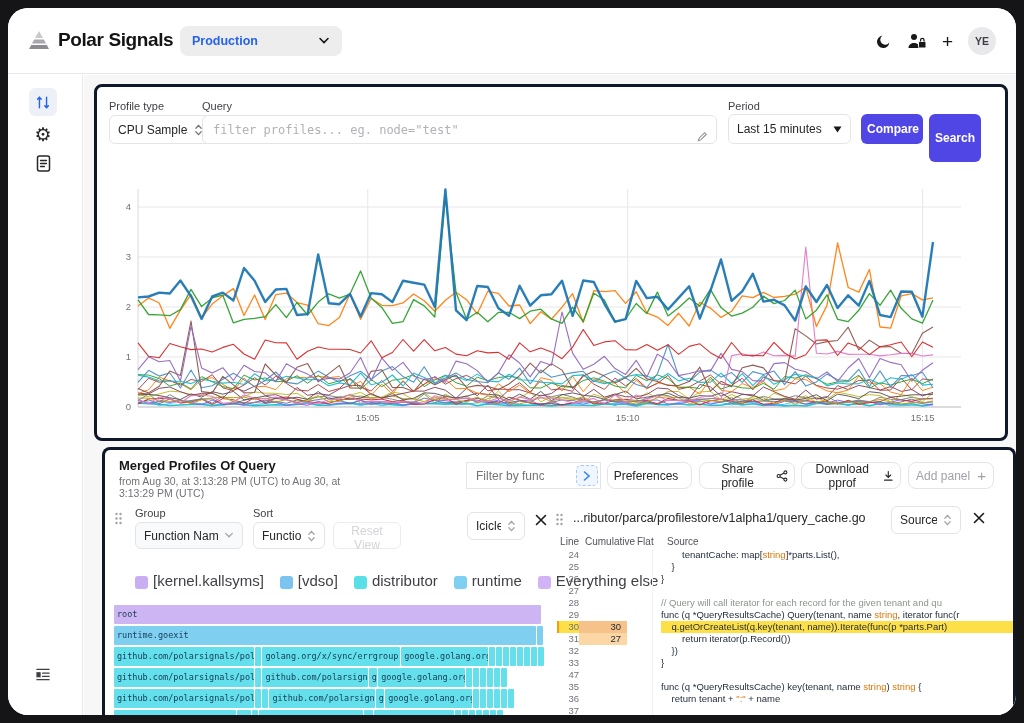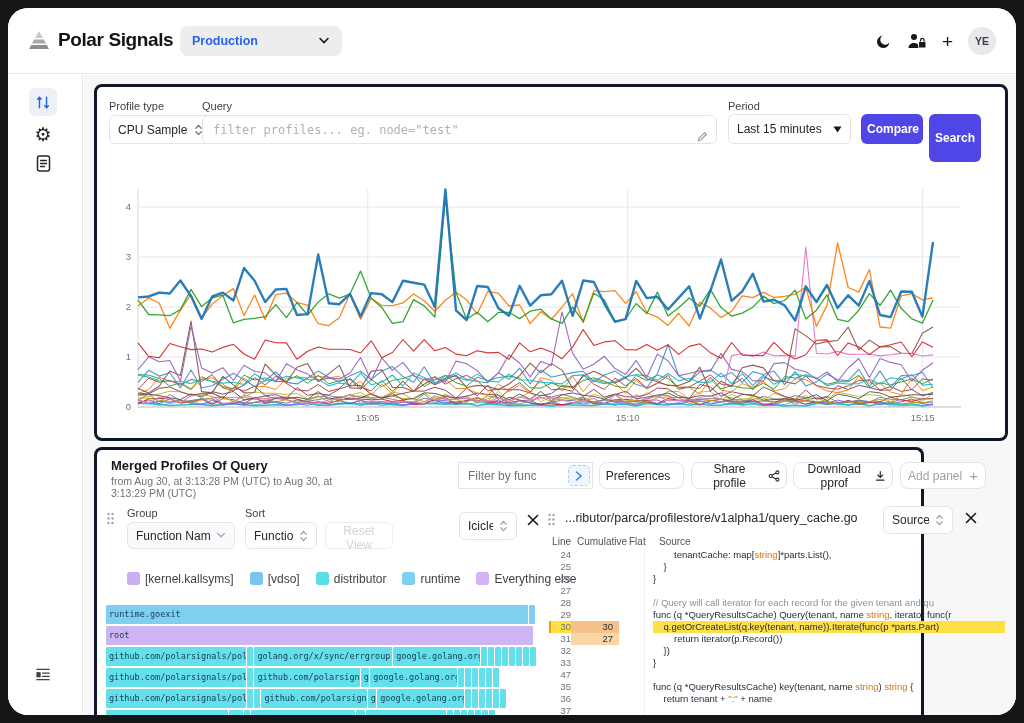--- a/index.html
+++ b/index.html
@@ -18,42 +18,42 @@
   .plus{font-size:19px;color:#18181b;line-height:1;font-weight:400;}
   
   .sidebar{position:absolute;left:0;top:67px;width:75px;bottom:0;background:#fff;border-right:1px solid #e9e9eb;}
   .sb-btn{position:absolute;left:21px;width:28px;height:28px;border:none;background:none;border-radius:6px;display:flex;align-items:center;justify-content:center;cursor:pointer;}
   .sb-btn.active{background:#edf0f6;}
   .gear-glyph{font-size:19px;color:#27272a;line-height:1;}
   
   .main-bg{position:absolute;left:76px;top:67px;right:0;bottom:0;background:#f7f7f8;}
   .card{position:absolute;background:#fff;border:3px solid #0f172a;border-radius:8px;}
   .card1{left:86px;top:76px;width:914px;height:357px;}
-  .card2{left:86px;top:439px;width:830px;height:268px;border-bottom:none;border-bottom-left-radius:0;border-bottom-right-radius:0;}
+  .card2{left:94px;top:439px;width:914px;height:268px;border-bottom:none;border-bottom-left-radius:0;border-bottom-right-radius:0;}
   .fld-label{position:absolute;font-size:11px;color:#3f3f46;}
   .select{position:absolute;border:1px solid #e4e4e7;border-radius:6px;background:#fff;display:flex;align-items:center;padding:0 8px;font-size:12px;color:#27272a;cursor:pointer;gap:6px;}
   .select span{flex:1;text-align:center;white-space:nowrap;overflow:hidden;}
   .tinput{position:absolute;border:1px solid #e4e4e7;border-radius:6px;background:#fff;font-size:12px;padding:0 26px 0 10px;color:#27272a;outline:none;}
   .tinput.mono::placeholder{font-family:"DejaVu Sans Mono",monospace;color:#b1b1b8;font-size:12px;}
   .tinput::placeholder{color:#a6a6ad;}
   .btn-primary{position:absolute;background:#4f46e5;color:#fff;border:none;border-radius:6px;font-size:12px;font-weight:600;cursor:pointer;}
   .chart-wrap{position:absolute;left:12px;top:96px;width:888px;height:250px;}
   
   .mp-title{position:absolute;left:14px;top:8px;font-size:13px;font-weight:700;color:#18181b;}
   .mp-sub{position:absolute;left:14px;font-size:10.5px;color:#71717a;}
   .tb-btn{position:absolute;top:12px;height:27px;border:1px solid #e4e4e7;border-radius:8px;background:#fff;display:flex;align-items:center;justify-content:center;gap:7px;font-size:12px;color:#27272a;cursor:pointer;}
   .tb-btn.dim{color:#a1a1aa;}
   .filter-wrap{position:absolute;left:361px;top:12px;width:135px;height:27px;border:1px solid #e4e4e7;border-radius:0;background:#fff;display:flex;align-items:center;gap:28px;}
   .filter-wrap input{flex:1;border:none;outline:none;font-size:12px;padding:0 4px 0 9px;color:#27272a;min-width:0;}
   .filter-go{width:22px;height:21px;margin-right:2px;border:1px dashed #a5c8f7;background:#eff6ff;border-radius:5px;display:flex;align-items:center;justify-content:center;cursor:pointer;}
   .drag-handle{position:absolute;cursor:grab;display:flex;}
   .xclose{position:absolute;background:none;border:none;cursor:pointer;padding:2px;}
   .btn-ghost{position:absolute;border:1px solid #ececee;background:#fff;border-radius:6px;font-size:12px;color:#d4d4d8;cursor:default;}
   .legend{position:absolute;left:30px;top:122px;display:flex;gap:16px;align-items:center;}
-  .leg-item{display:flex;align-items:flex-start;gap:5px;font-size:12px;color:#3f3f46;}
+  .leg-item{display:flex;align-items:flex-end;gap:5px;font-size:15px;color:#3f3f46;}
   .leg-chip{width:13px;height:13px;border-radius:3px;display:inline-block;}
   .icicle{position:absolute;left:9px;top:155px;width:428px;}
   .ic-row{display:flex;height:19px;margin-bottom:2px;}
   .ic-cell{height:19px;margin-right:1px;overflow:hidden;white-space:nowrap;font-family:"DejaVu Sans Mono",monospace;font-size:8.5px;line-height:19px;color:#173a56;padding:0 3px;border-radius:1px;cursor:pointer;flex-shrink:0;}
   
   .src-path{position:absolute;left:468px;top:61px;font-size:12.5px;color:#27272a;white-space:nowrap;}
   .code-cols{position:absolute;left:452px;top:86px;display:flex;font-size:10px;color:#52525b;}
   .code-cols span{display:inline-block;}
   .code{position:absolute;left:452px;top:99px;width:456px;bottom:0;overflow:hidden;font-family:"DejaVu Sans Mono",monospace;font-size:9.5px;line-height:12px;color:#1f2937;}
   .crow{display:flex;height:12px;white-space:pre;}
@@ -323,25 +323,25 @@
             <span class="leg-chip" style="background: rgb(127, 208, 240);"></span>
             <span>runtime</span>
           </span>
           <span class="leg-item">
             <span class="leg-chip" style="background: rgb(210, 180, 246);"></span>
             <span>Everything else</span>
           </span>
         </div>
       <div class="icicle">
           <div class="ic-row">
+            <div class="ic-cell" style="width: 99.8%; background: rgb(205, 180, 243);">root</div>
+          </div>
+          <div class="ic-row">
             <div class="ic-cell" style="width: 98.6%; background: rgb(127, 208, 240);">runtime.goexit</div>
             <div class="ic-cell" style="width: 1%; background: rgb(127, 208, 240);"></div>
-          </div>
-          <div class="ic-row">
-            <div class="ic-cell" style="width: 99.8%; background: rgb(205, 180, 243);">root</div>
           </div>
           <div class="ic-row">
             <div class="ic-cell" style="width: 32.8%; background: rgb(99, 224, 235);">github.com/polarsignals/polarsignals</div>
             <div class="ic-cell" style="width: 1.4%; background: rgb(99, 224, 235);"></div>
             <div class="ic-cell" style="width: 32.2%; background: rgb(99, 224, 235);">golang.org/x/sync/errgroup.(*Group)</div>
             <div class="ic-cell" style="width: 20.4%; background: rgb(99, 224, 235);">google.golang.org/grpc</div>
             <div class="ic-cell" style="width: 0.8%; background: rgb(99, 224, 235);"></div>
             <div class="ic-cell" style="width: 0.8%; background: rgb(99, 224, 235);"></div>
             <div class="ic-cell" style="width: 0.8%; background: rgb(99, 224, 235);"></div>
             <div class="ic-cell" style="width: 0.8%; background: rgb(99, 224, 235);"></div>

